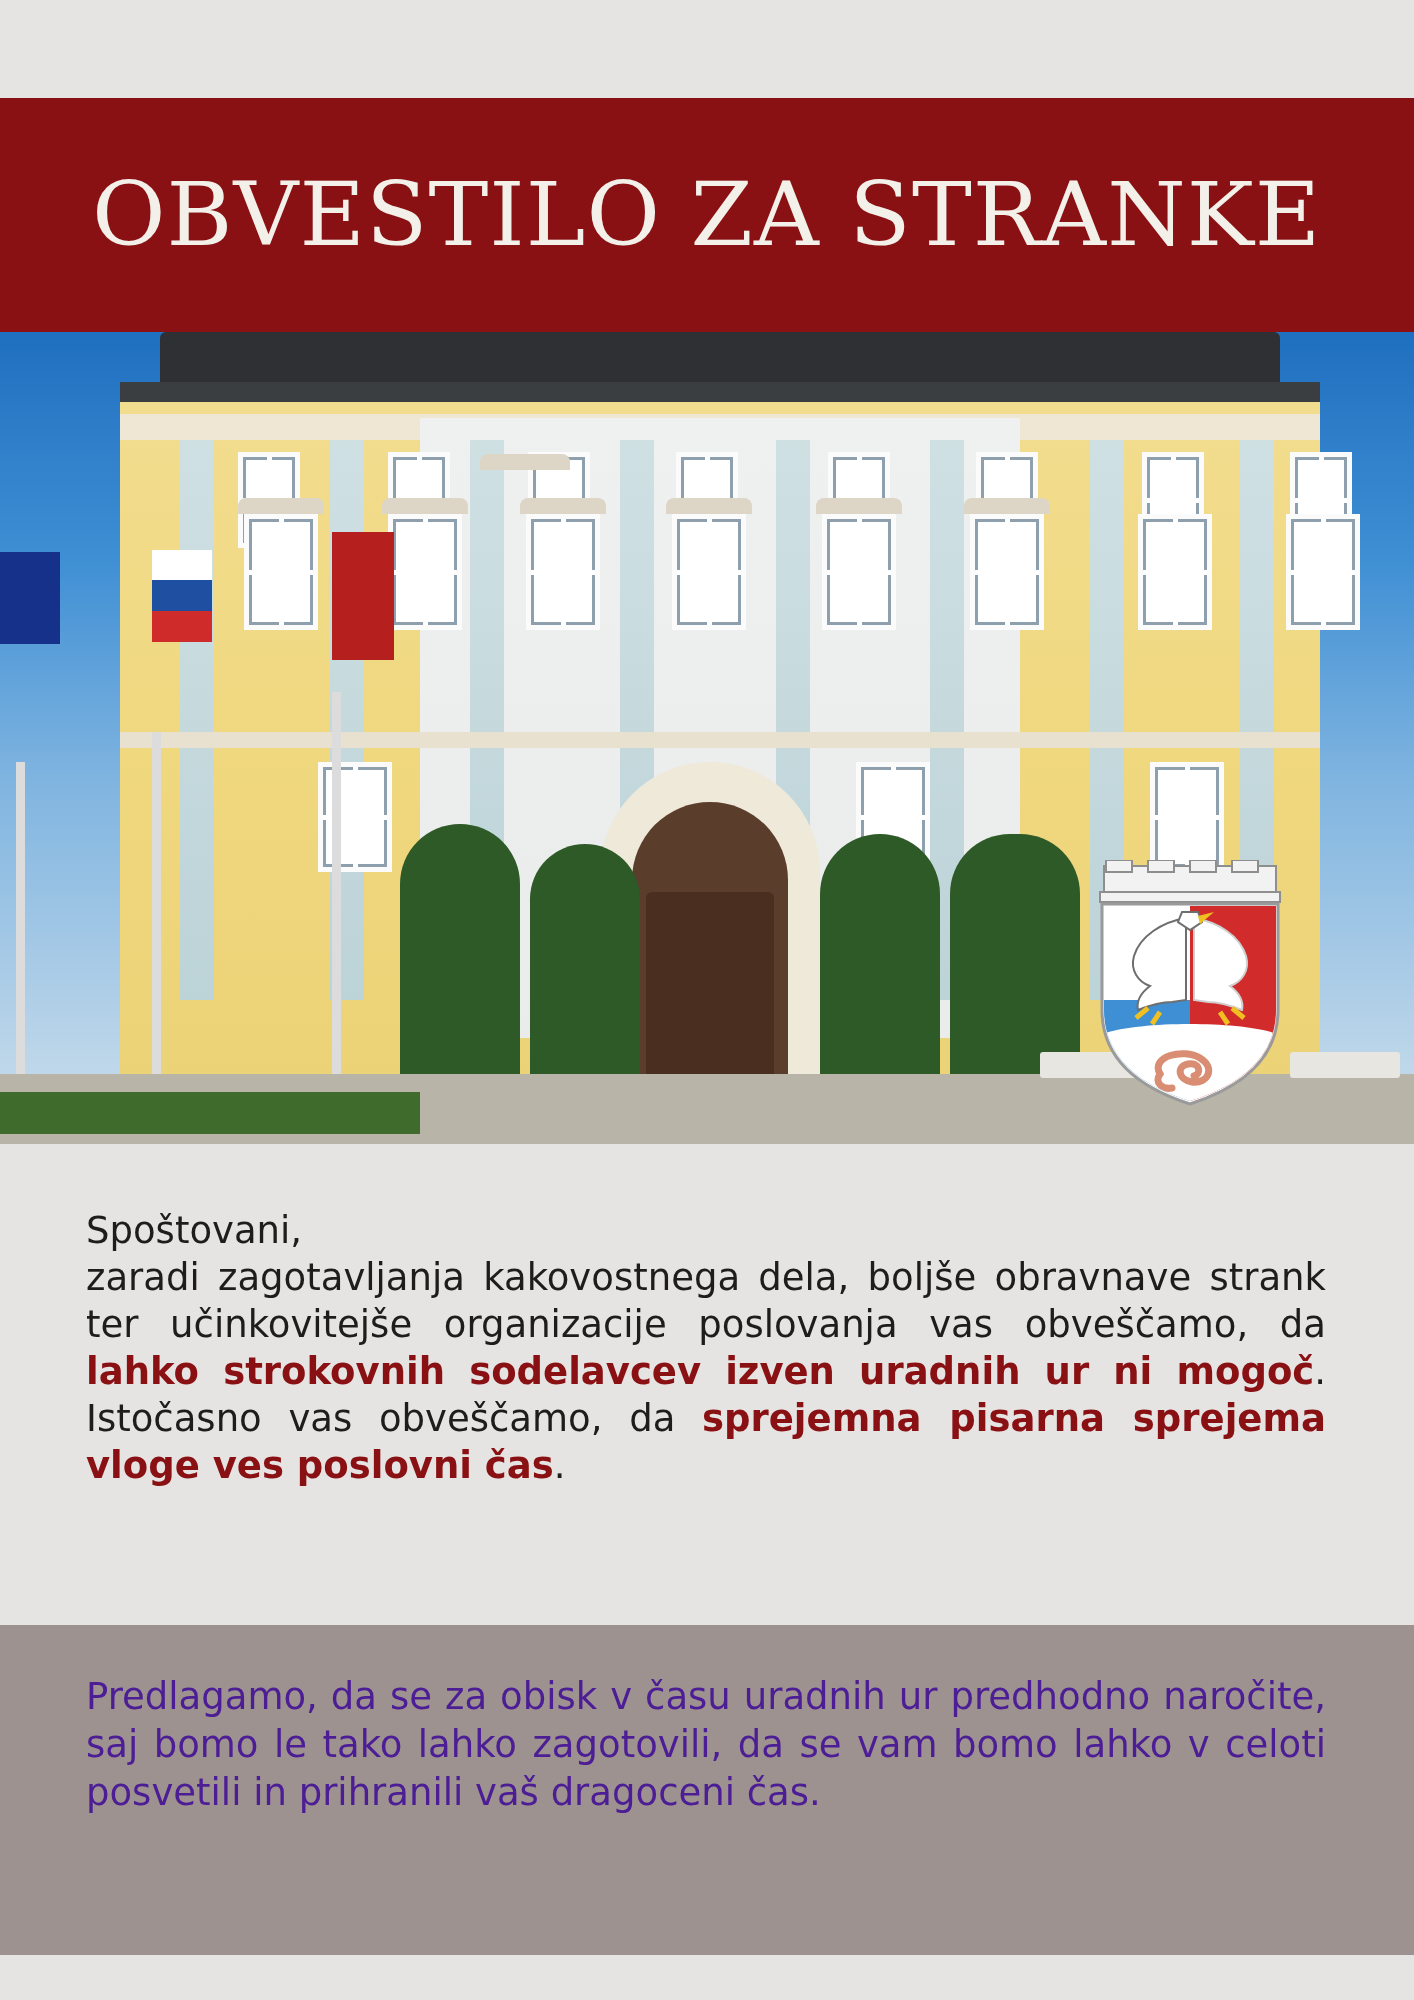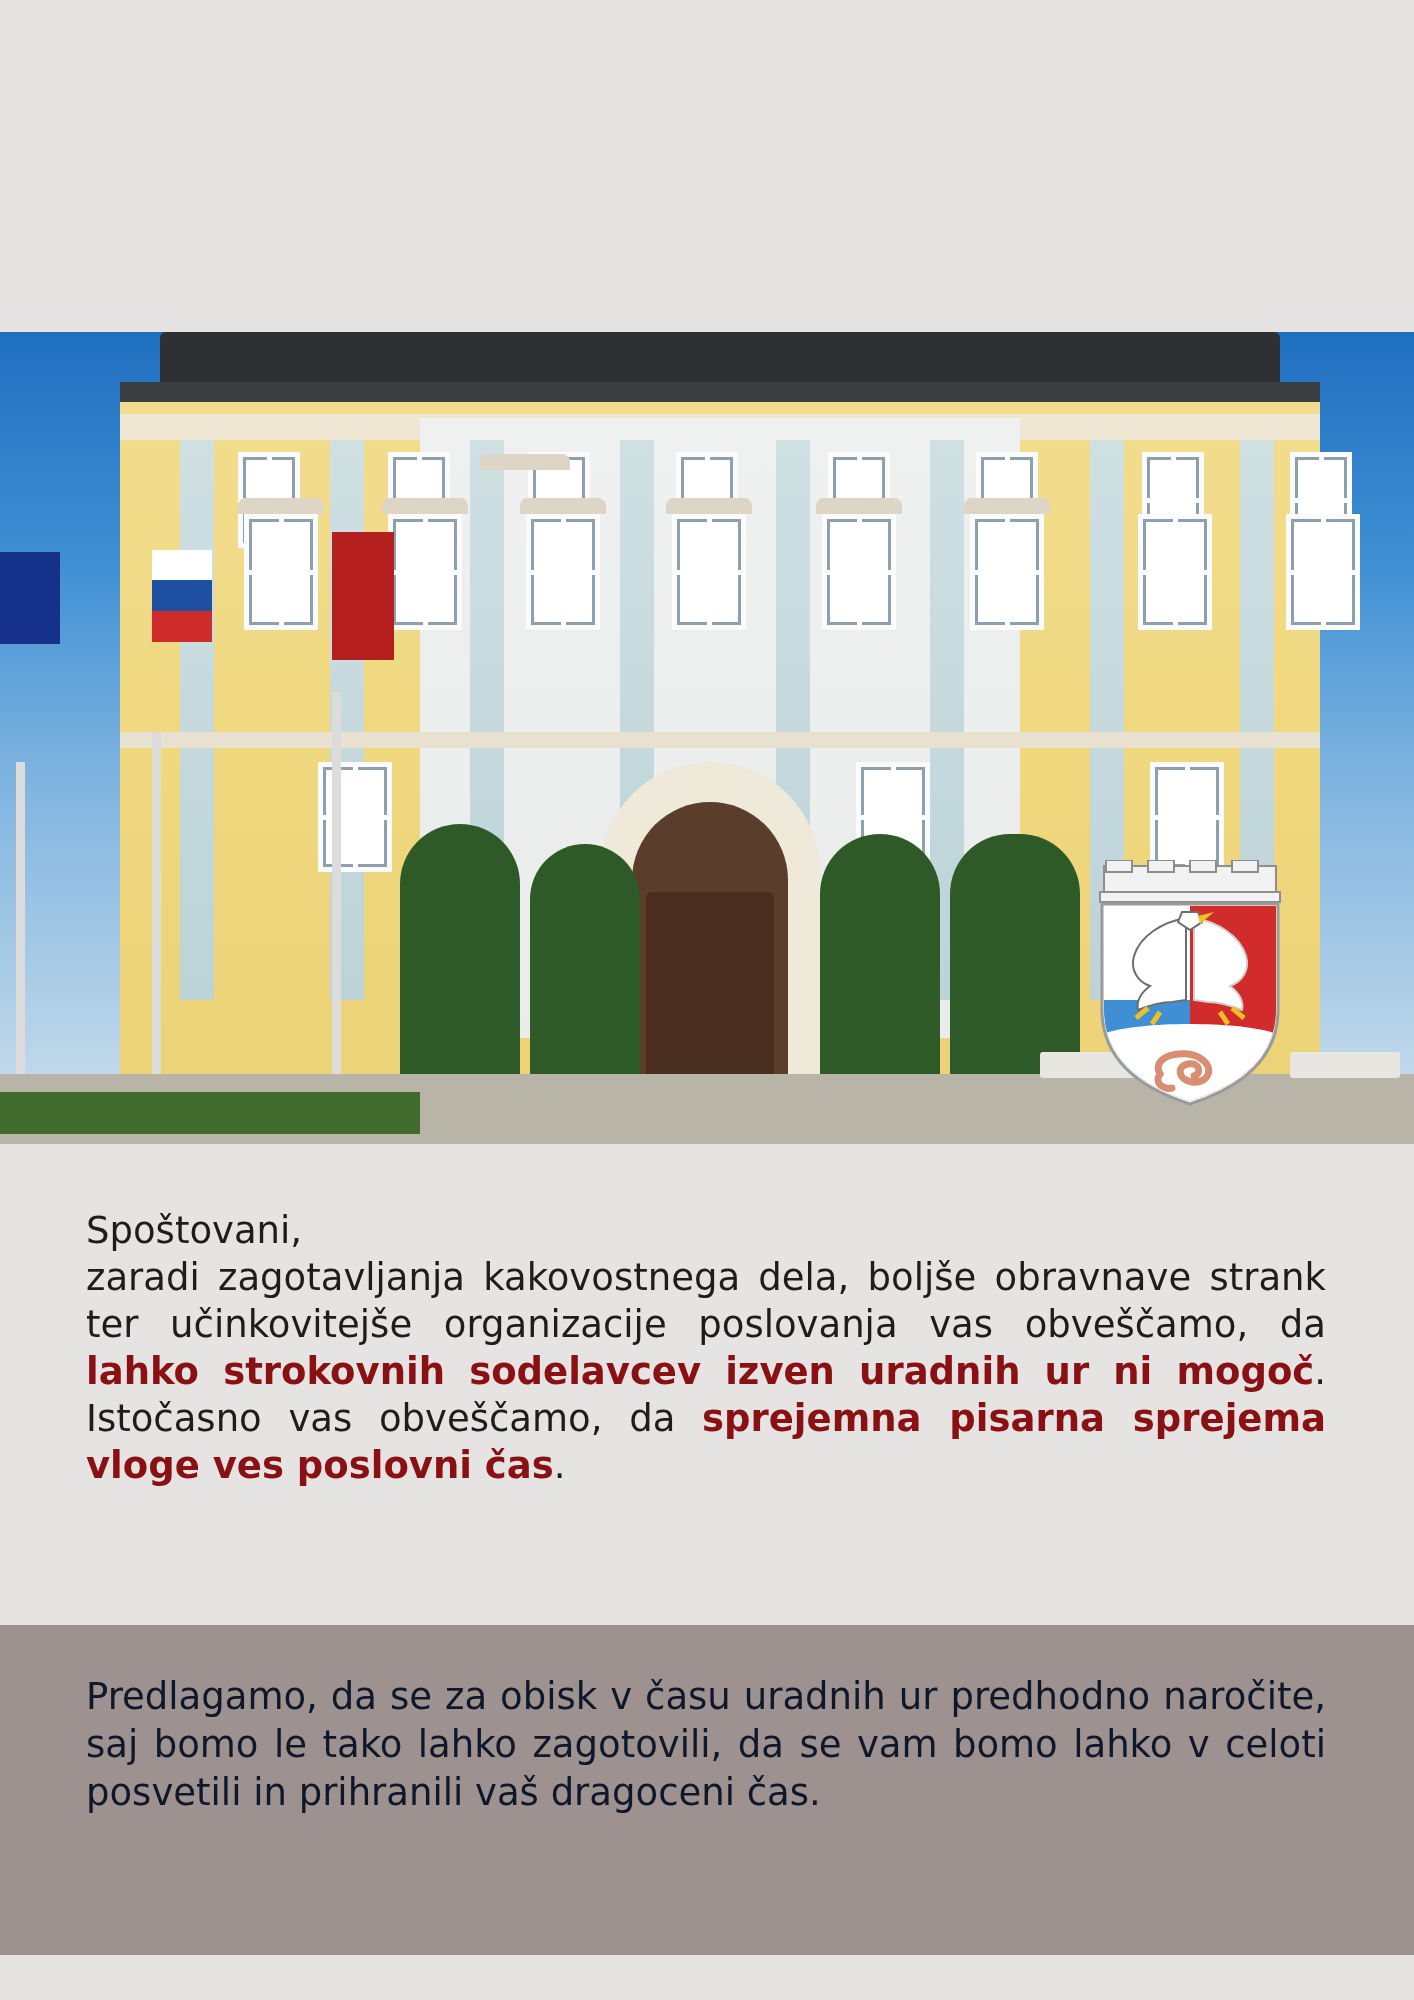--- a/index.html
+++ b/index.html
@@ -252,29 +252,32 @@
     height: 330px;
     background: #9d9290;
   }
   .footer-text {
     position: absolute;
     left: 86px;
     top: 48px;
     width: 1240px;
     font-size: 37px;
     line-height: 1.3;
-    color: #0f172a;
+    color: #4c1d95;
     text-align: justify;
   }
 </style>
 </head>
 <body>
 
 <div class="poster">
 
+  <div class="title-banner">
+    <div class="title-text">OBVESTILO ZA STRANKE</div>
+  </div>
 
   <div class="photo">
     <div class="sky"></div>
 
     <div class="roof"></div>
     <div class="roof2"></div>
     <div class="building"></div>
     <div class="cornice"></div>
     <div class="center-block"></div>
 

